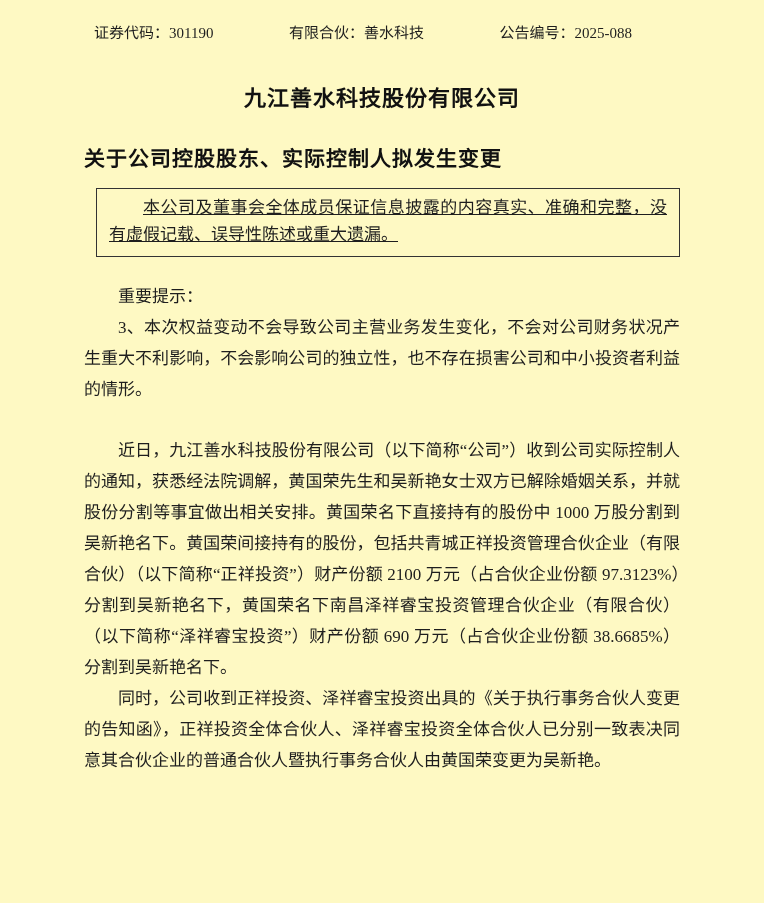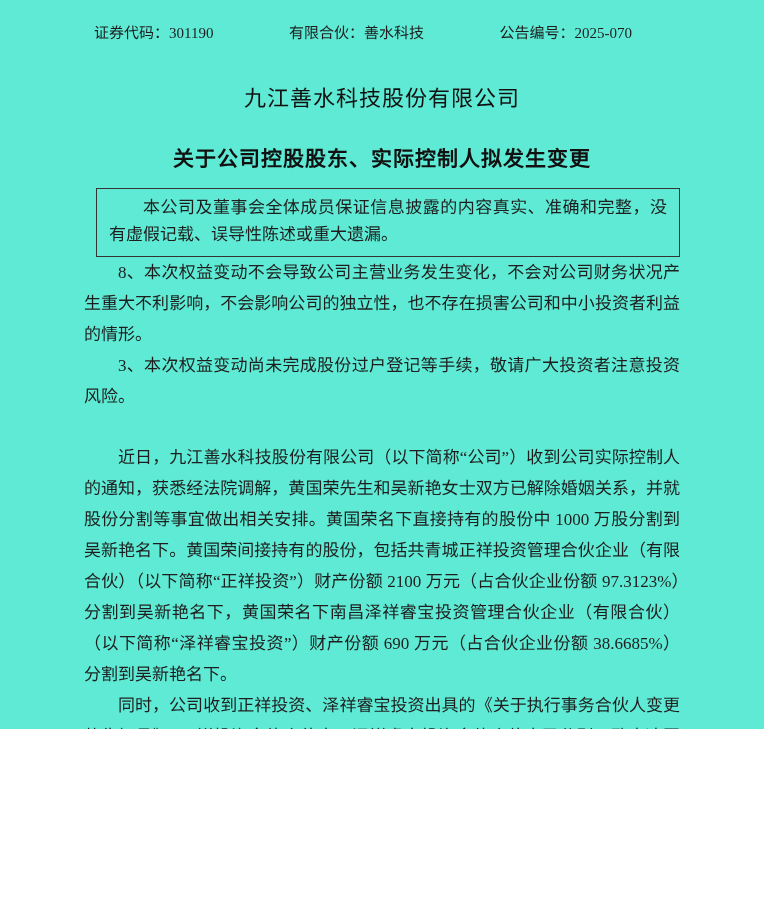--- a/index.html
+++ b/index.html
@@ -3,57 +3,57 @@
 <meta charset="utf-8">
 <style>
   html, body {
     margin: 0;
     padding: 0;
     background: #ffffff;
   }
   .page {
     position: relative;
     width: 764px;
-    height: 729px;
+    height: 903px;
     box-sizing: border-box;
-    background: #5eead4;
+    background: #fef9c3;
     padding: 20px 84px 0 84px;
     font-family: "Liberation Serif", "DejaVu Serif", serif;
     color: #1e1e1e;
     overflow: hidden;
   }
   .doc-header {
     display: flex;
     justify-content: space-between;
     align-items: baseline;
     font-size: 15px;
     line-height: 22px;
     padding: 2px 48px 0 10px;
     white-space: nowrap;
   }
   .doc-title {
     text-align: center;
     font-size: 22px;
-    font-weight: normal;
+    font-weight: bold;
     letter-spacing: 1px;
     margin: 36px 0 0 0;
     color: #111111;
   }
   .doc-subtitle {
-    text-align: center;
     font-size: 21px;
     font-weight: bold;
     letter-spacing: 1px;
     margin: 30px 0 0 0;
     color: #111111;
   }
   .disclaimer-box {
     border: 1.5px solid #333333;
     margin: 16px 0 0 12px;
     padding: 5px 12px 8px 12px;
+    text-decoration: underline;
   }
   .disclaimer-box p {
     margin: 0;
     font-size: 17px;
     line-height: 27px;
     text-indent: 2em;
     text-align: justify;
     text-justify: inter-ideograph;
   }
   .body-text p {
@@ -72,32 +72,32 @@
   }
 </style>
 </head>
 <body>
 
 <div class="page">
 
   <div class="doc-header">
     <span>证券代码：301190</span>
     <span>有限合伙：善水科技</span>
-    <span>公告编号：2025-070</span>
+    <span>公告编号：2025-088</span>
   </div>
 
   <h1 class="doc-title">九江善水科技股份有限公司</h1>
 
   <h2 class="doc-subtitle">关于公司控股股东、实际控制人拟发生变更</h2>
 
 
   <div class="disclaimer-box">
     <p>本公司及董事会全体成员保证信息披露的内容真实、准确和完整，没有虚假记载、误导性陈述或重大遗漏。</p>
   </div>
 
   <div class="body-text">
-    <p>8、本次权益变动不会导致公司主营业务发生变化，不会对公司财务状况产生重大不利影响，不会影响公司的独立性，也不存在损害公司和中小投资者利益的情形。</p>
-    <p>3、本次权益变动尚未完成股份过户登记等手续，敬请广大投资者注意投资风险。</p>
+    <p class="notice-heading">重要提示：</p>
+    <p>3、本次权益变动不会导致公司主营业务发生变化，不会对公司财务状况产生重大不利影响，不会影响公司的独立性，也不存在损害公司和中小投资者利益的情形。</p>
     <p class="para-gap">近日，九江善水科技股份有限公司（以下简称“公司”）收到公司实际控制人的通知，获悉经法院调解，黄国荣先生和吴新艳女士双方已解除婚姻关系，并就股份分割等事宜做出相关安排。黄国荣名下直接持有的股份中 1000 万股分割到吴新艳名下。黄国荣间接持有的股份，包括共青城正祥投资管理合伙企业（有限合伙）（以下简称“正祥投资”）财产份额 2100 万元（占合伙企业份额 97.3123%）分割到吴新艳名下，黄国荣名下南昌泽祥睿宝投资管理合伙企业（有限合伙）（以下简称“泽祥睿宝投资”）财产份额 690 万元（占合伙企业份额 38.6685%）分割到吴新艳名下。</p>
     <p>同时，公司收到正祥投资、泽祥睿宝投资出具的《关于执行事务合伙人变更的告知函》，正祥投资全体合伙人、泽祥睿宝投资全体合伙人已分别一致表决同意其合伙企业的普通合伙人暨执行事务合伙人由黄国荣变更为吴新艳。</p>
   </div>
 
 </div>
 
 </body></html>

